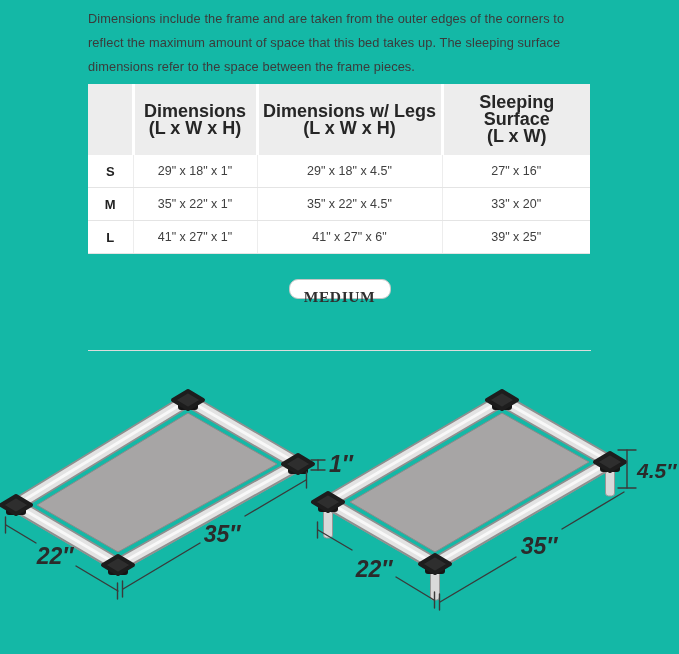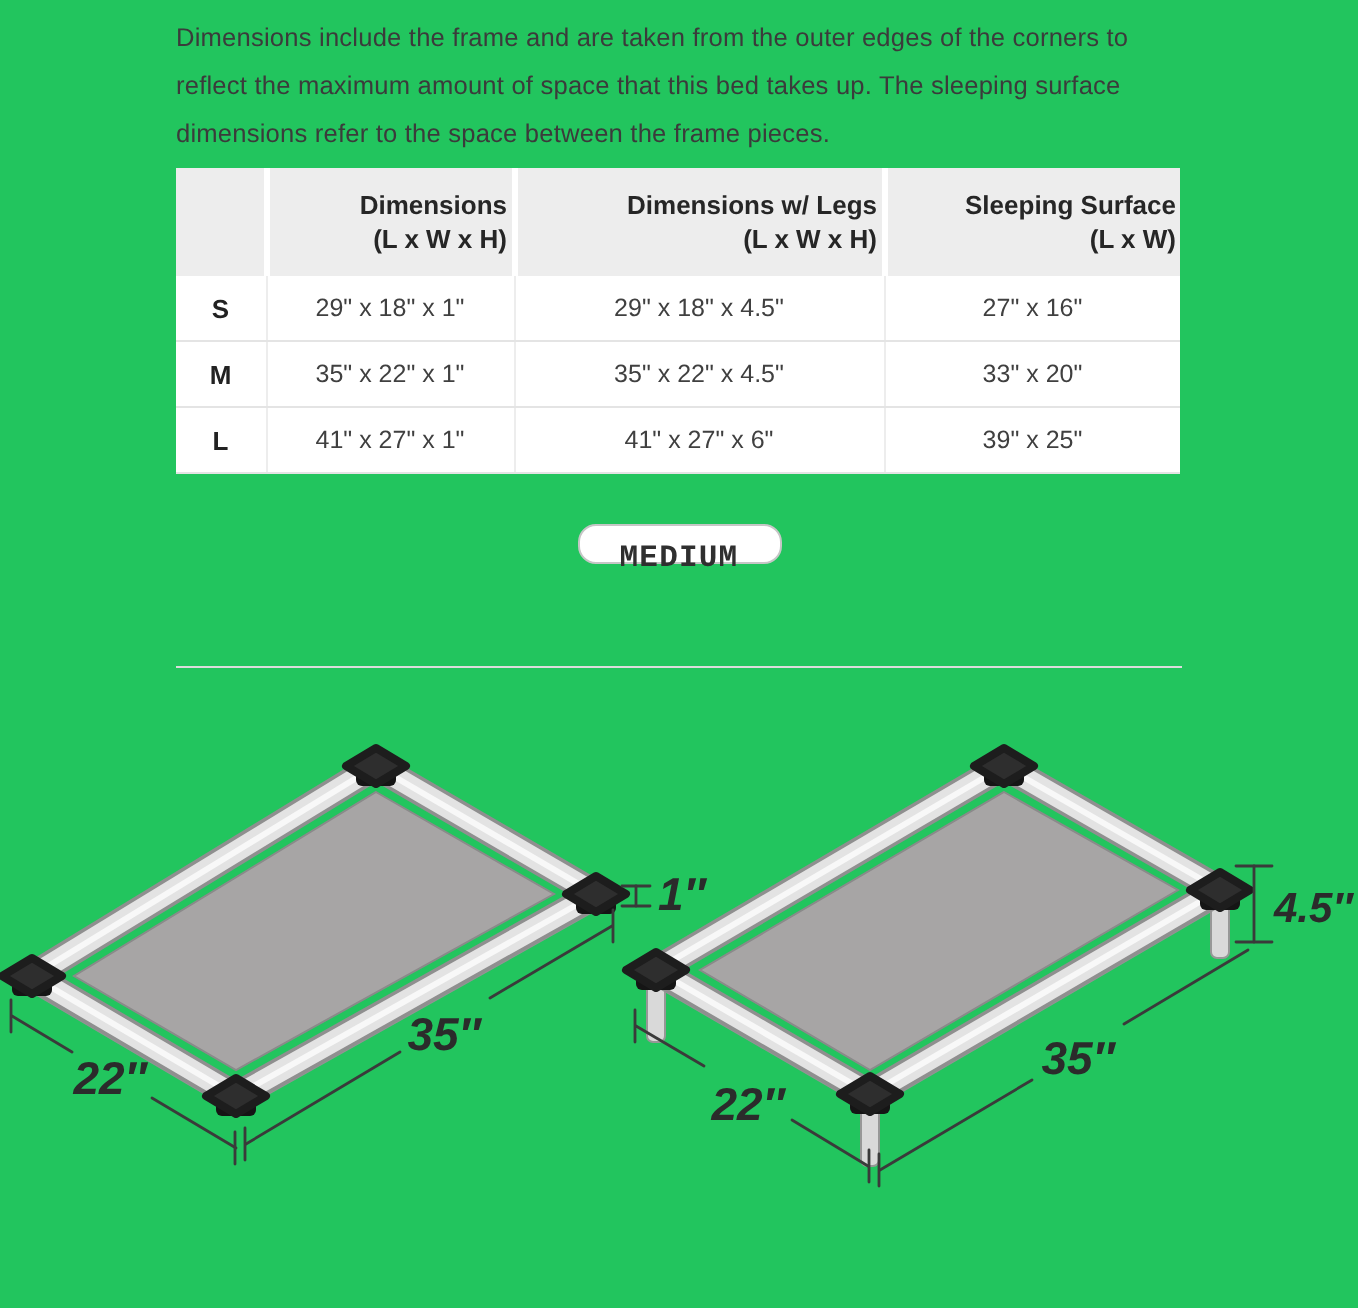--- a/index.html
+++ b/index.html
@@ -1,42 +1,42 @@
 <!DOCTYPE html>
 <html><head>
 <meta charset="utf-8">
 <style>
   html,body{margin:0;padding:0;background:#fff;}
   .page{
-    position:relative;width:679px;height:654px;background:#22c55e;overflow:hidden;
+    position:relative;width:679px;height:654px;background:#14b8a6;overflow:hidden;
     font-family:"Liberation Sans",sans-serif;-webkit-font-smoothing:antialiased;
   }
   .intro{
     margin:0 86px 0 88px;padding-top:7px;
     font-size:12.8px;line-height:24px;color:#3b3b3b;letter-spacing:.1px;
   }
   table.size-table{
     border-collapse:collapse;table-layout:fixed;width:502px;margin:5px 0 0 88px;
   }
   table.size-table thead th{
-    background:#ededed;font-size:13px;font-weight:bold;color:#262626;
-    padding:10px 2px;line-height:17px;text-align:right;vertical-align:middle;
+    background:#ededed;font-size:18px;font-weight:bold;color:#262626;
+    padding:10px 2px;line-height:17px;text-align:center;vertical-align:middle;
   }
   table.size-table thead th + th{border-left:3px solid #fff;}
   table.size-table tbody td{
     height:30px;text-align:center;vertical-align:middle;
     font-size:12.5px;color:#404040;border-bottom:1px solid #e4e4e4;background:#fff;
   }
   table.size-table tbody td + td{border-left:1px solid #ededed;}
   table.size-table tbody td.size{font-weight:bold;color:#222;font-size:13px;}
   .button-row{text-align:center;margin-top:25px;height:36px;}
   .size-chip{
     display:inline-block;box-sizing:border-box;height:20px;min-width:102px;padding:0 4px;
     line-height:33px;background:#fff;border:1px solid #c6c6c6;border-radius:9px;
-    font-family:Liberation Mono, monospace;font-size:15.5px;font-weight:bold;color:#2f2f2f;letter-spacing:.6px;
+    font-family:Liberation Serif, serif;font-size:15.5px;font-weight:bold;color:#2f2f2f;letter-spacing:.6px;
     cursor:pointer;
   }
   .divider{height:1px;background:#dcdcdc;margin:35px 88px 0 88px;}
   svg.bed-diagram{display:block;margin-top:31px;}
   .dim{stroke:#3a3a3a;stroke-width:1.4;fill:none;stroke-linecap:round;}
   .dim-label{font-family:"Liberation Sans",sans-serif;font-style:italic;font-weight:bold;
     font-size:23px;fill:#2b2b2b;}
   .dim-label-sm{font-size:21px;}
   .rail-outline{fill:none;stroke:#8f8f8f;stroke-width:14;stroke-linejoin:round;}
   .rail-body{fill:none;stroke:#e3e3e3;stroke-width:10.5;stroke-linejoin:round;}

